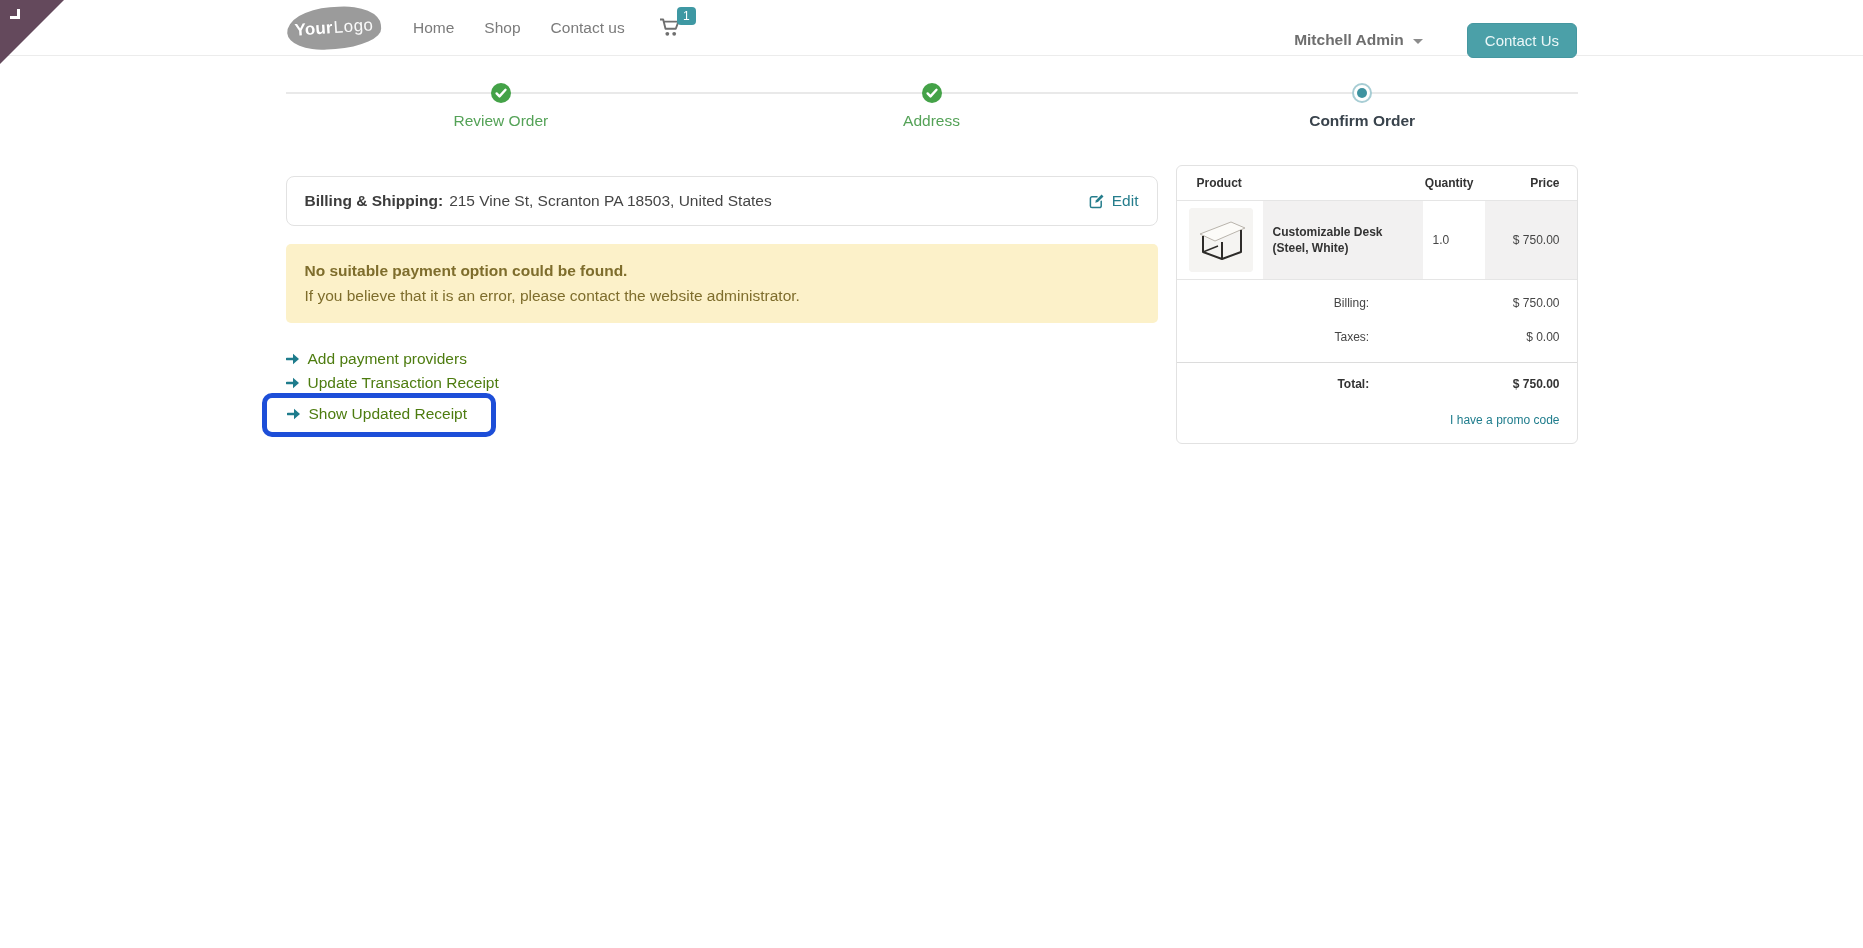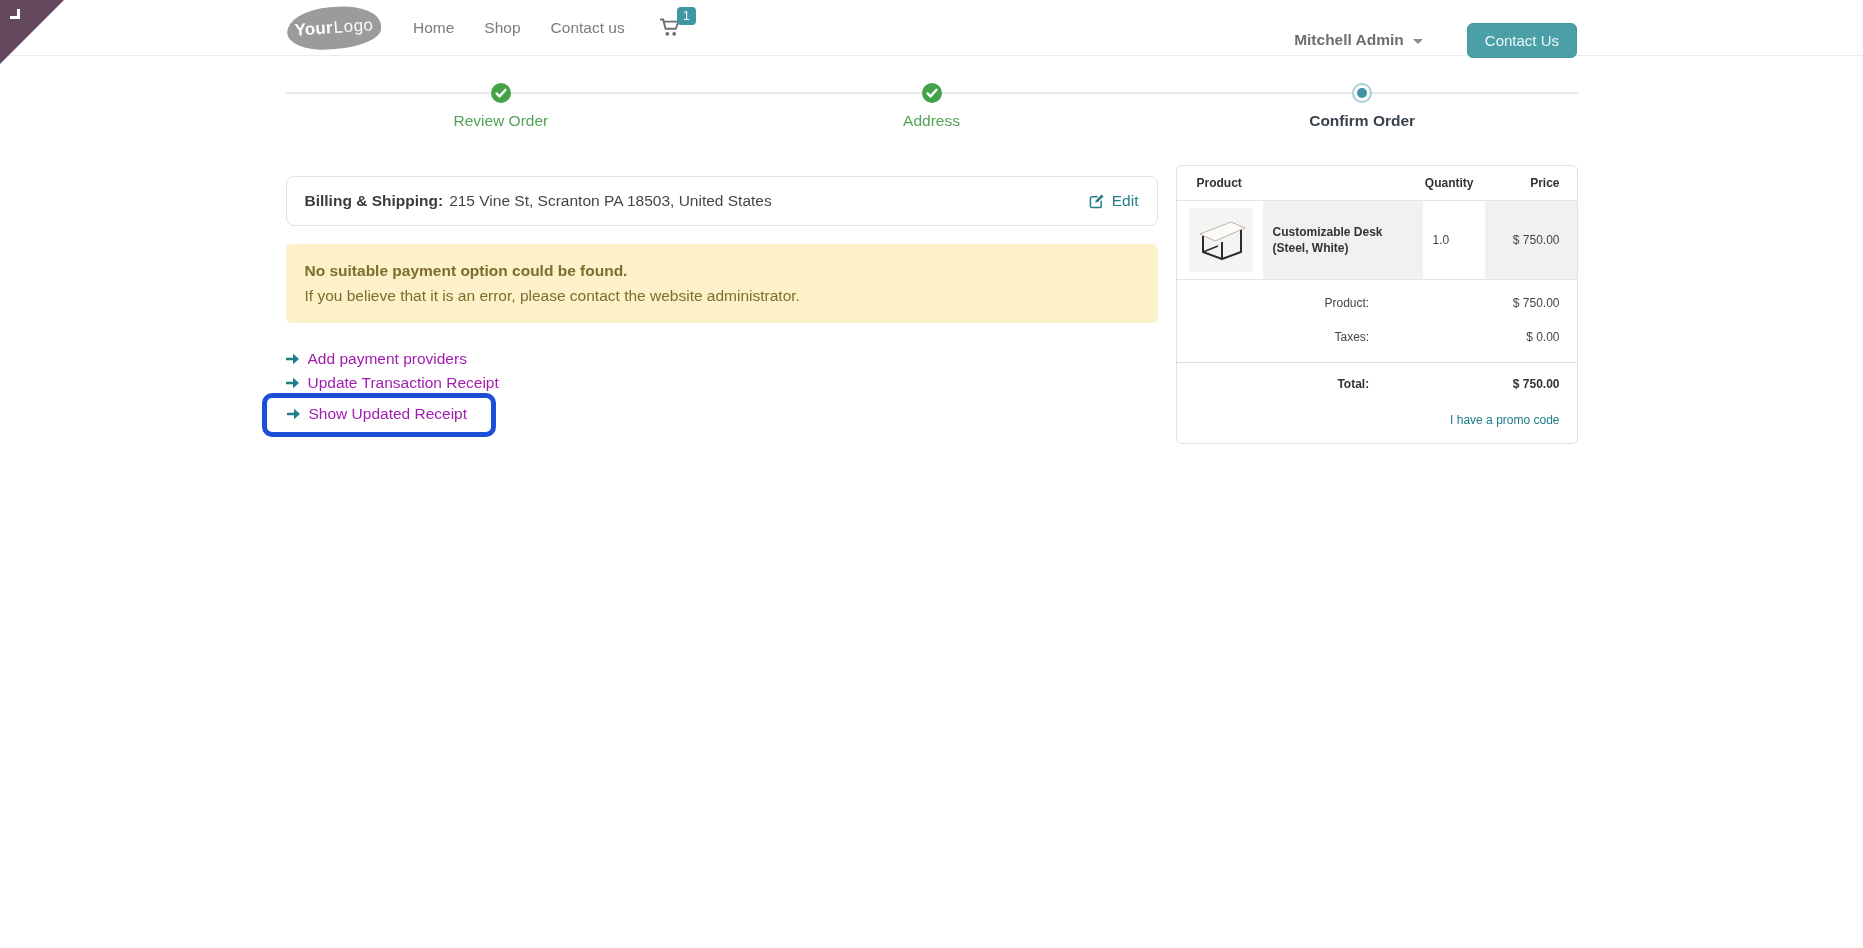--- a/index.html
+++ b/index.html
@@ -59,21 +59,21 @@
   .billing-card { border:1px solid #e2e2e2; border-radius:8px; padding:15px 18px;
     display:flex; align-items:center; font-size:15.5px; color:#454545; background:#fff; }
   .billing-label { font-weight:700; color:#3c3c3c; margin-right:6px; }
   .edit-link { margin-left:auto; color:#257d8c; display:flex; align-items:center; gap:7px; font-size:15.5px; }
 
   .warning-box { margin-top:18px; background:#fcf1c9; border-radius:5px;
     padding:15px 19px; color:#7e6d2c; font-size:15.5px; line-height:1.55; }
   .warning-title { font-weight:700; }
 
   .action-links { margin-top:24px; display:flex; flex-direction:column; align-items:flex-start; }
-  .action-link { display:flex; align-items:center; gap:8px; color:#a21caf;
+  .action-link { display:flex; align-items:center; gap:8px; color:#4d7c0f;
     font-size:15.5px; height:24px; }
   .highlight-box { border:5px solid #1d4ed8; border-radius:10px;
     padding:4px 24px 6px 20px; margin:-2px 0 -4px -24px; }
 
   
   .summary { width:402px; flex:none; border:1px solid #e2e2e2; border-radius:6px;
     font-size:12px; background:#fff; overflow:hidden; }
   .sum-header { display:flex; align-items:center; padding:10px 17px 10px 20px;
     font-weight:700; color:#333; border-bottom:1px solid #e5e5e5; }
   .h-product { flex:1; }
@@ -239,21 +239,21 @@
           </svg>
         </span>
       </div>
       <div class="cell-name">Customizable Desk (Steel, White)</div>
       <div class="cell-qty">1.0</div>
       <div class="cell-price">$ 750.00</div>
     </div>
 
     <div class="sum-rows">
       <div class="sum-row">
-        <span class="sum-label">Product:</span>
+        <span class="sum-label">Billing:</span>
         <span class="sum-value">$ 750.00</span>
       </div>
       <div class="sum-row">
         <span class="sum-label">Taxes:</span>
         <span class="sum-value">$ 0.00</span>
       </div>
       <div class="total-sep"></div>
       <div class="sum-row total-row">
         <span class="sum-label">Total:</span>
         <span class="sum-value">$ 750.00</span>

